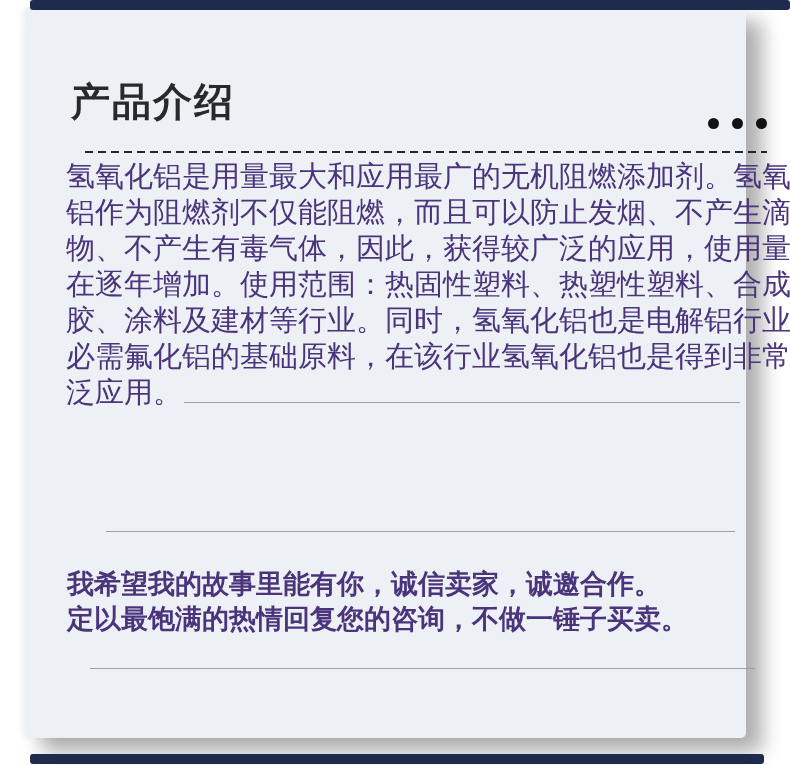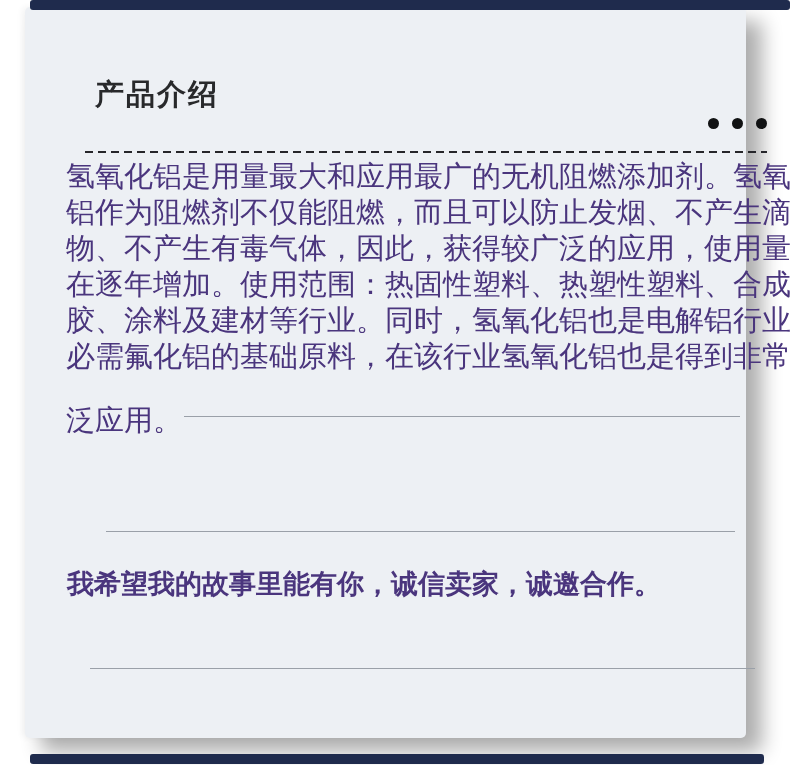--- a/index.html
+++ b/index.html
@@ -10,36 +10,36 @@
   }
   .edge-bar{position:absolute;height:10px;background:#1f2b4d;border-radius:3px;z-index:3;}
   .edge-bar.top{left:30px;top:0;width:760px;}
   .edge-bar.bottom{left:30px;top:754px;width:734px;}
   .card{
     position:absolute;left:25px;top:7px;width:721px;height:731px;
     background:#edf0f4;border-radius:5px;z-index:1;
     box-shadow:16px 14px 20px rgba(0,0,0,0.32), -3px 0 6px rgba(0,0,0,0.05);
   }
   .page-title{
-    position:absolute;left:70px;top:68px;
-    font-size:29px;font-weight:700;color:#28292b;letter-spacing:2px;
+    position:absolute;left:46px;top:68px;
+    font-size:39px;font-weight:700;color:#28292b;letter-spacing:2px;
     white-space:nowrap;
   }
   .ellipsis{position:absolute;left:683px;top:111px;display:flex;gap:13px;}
   .ellipsis .dot{width:11px;height:11px;border-radius:50%;background:#111213;}
   .dashed-divider{
     position:absolute;left:60px;top:144px;width:682px;height:2px;
     background:repeating-linear-gradient(90deg,#26262a 0 8px,transparent 8px 13px);
   }
   .intro{
     position:absolute;left:41px;top:151px;width:674px;
     font-size:29px;line-height:36px;color:#4a357d;
   }
   .intro .line{white-space:nowrap;}
-  .intro .last-line{display:flex;align-items:center;margin-top:28px;}
+  .intro .last-line{display:flex;align-items:flex-end;}
   .intro .last-line .txt{white-space:nowrap;}
   .trailing-rule{flex:1;height:1px;background:#9aa0a8;margin:0 0 7px 2px;}
   .section-divider{
     position:absolute;left:81px;top:524px;width:629px;height:1px;background:#9aa0a8;
   }
   .closing{
     position:absolute;left:42px;top:560px;width:700px;
     font-size:27px;line-height:35px;color:#4a357d;font-weight:bold;
   }
   .closing .line{white-space:nowrap;}
@@ -76,20 +76,21 @@
       <div class="line last-line">
         <span class="txt">泛应用。</span>
         <span class="trailing-rule"></span>
       </div>
     </div>
 
     <div class="section-divider"></div>
 
     <div class="closing">
       <div class="line">我希望我的故事里能有你，诚信卖家，诚邀合作。</div>
+      <div class="line">定以最饱满的热情回复您的咨询，不做一锤子买卖。</div>
     </div>
 
     <div class="closing-underline"></div>
 
   </div>
 
   <div class="edge-bar bottom"></div>
 
 </div>
 

